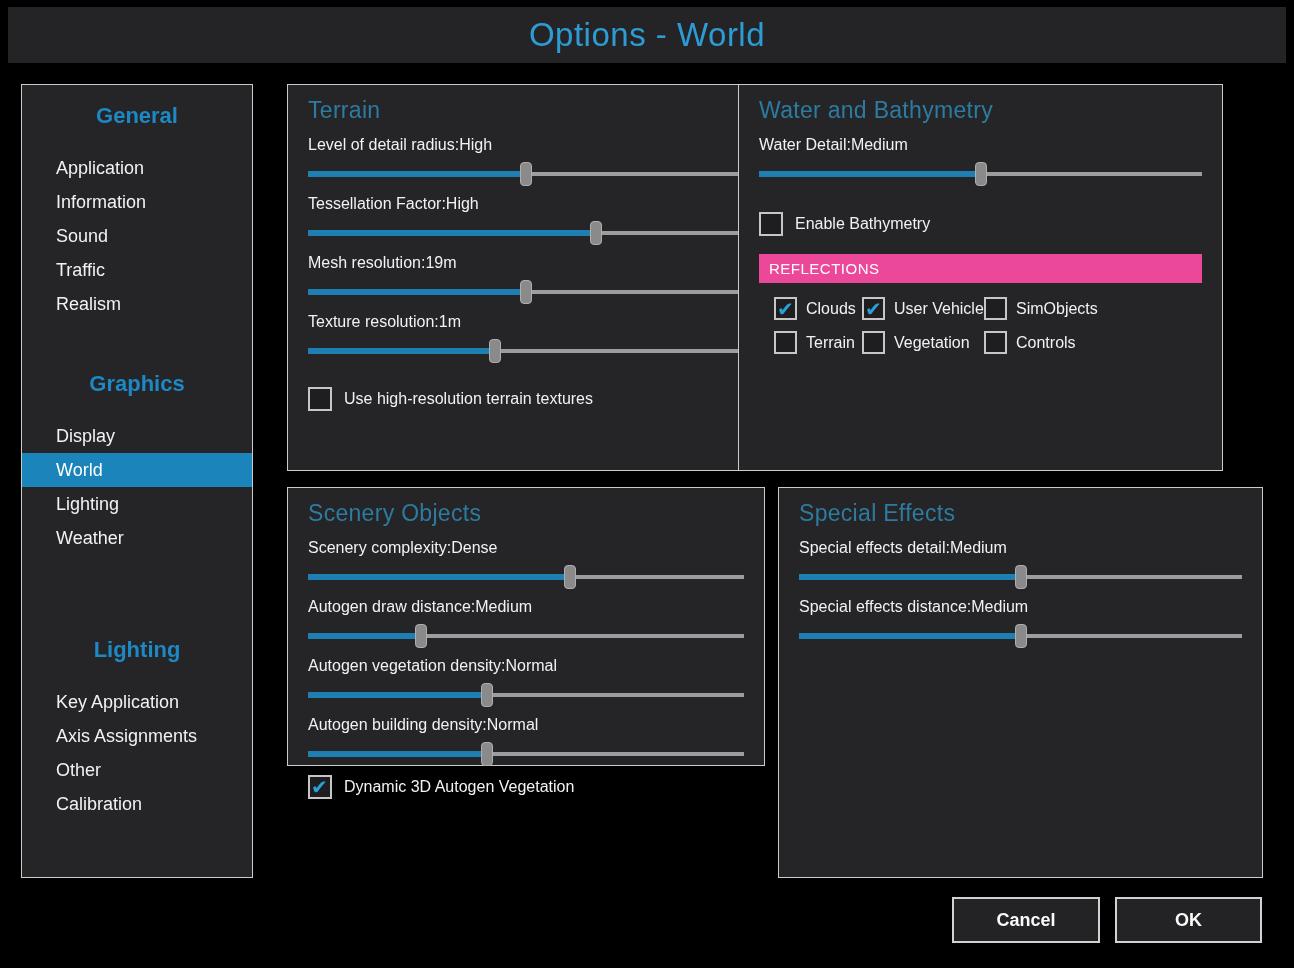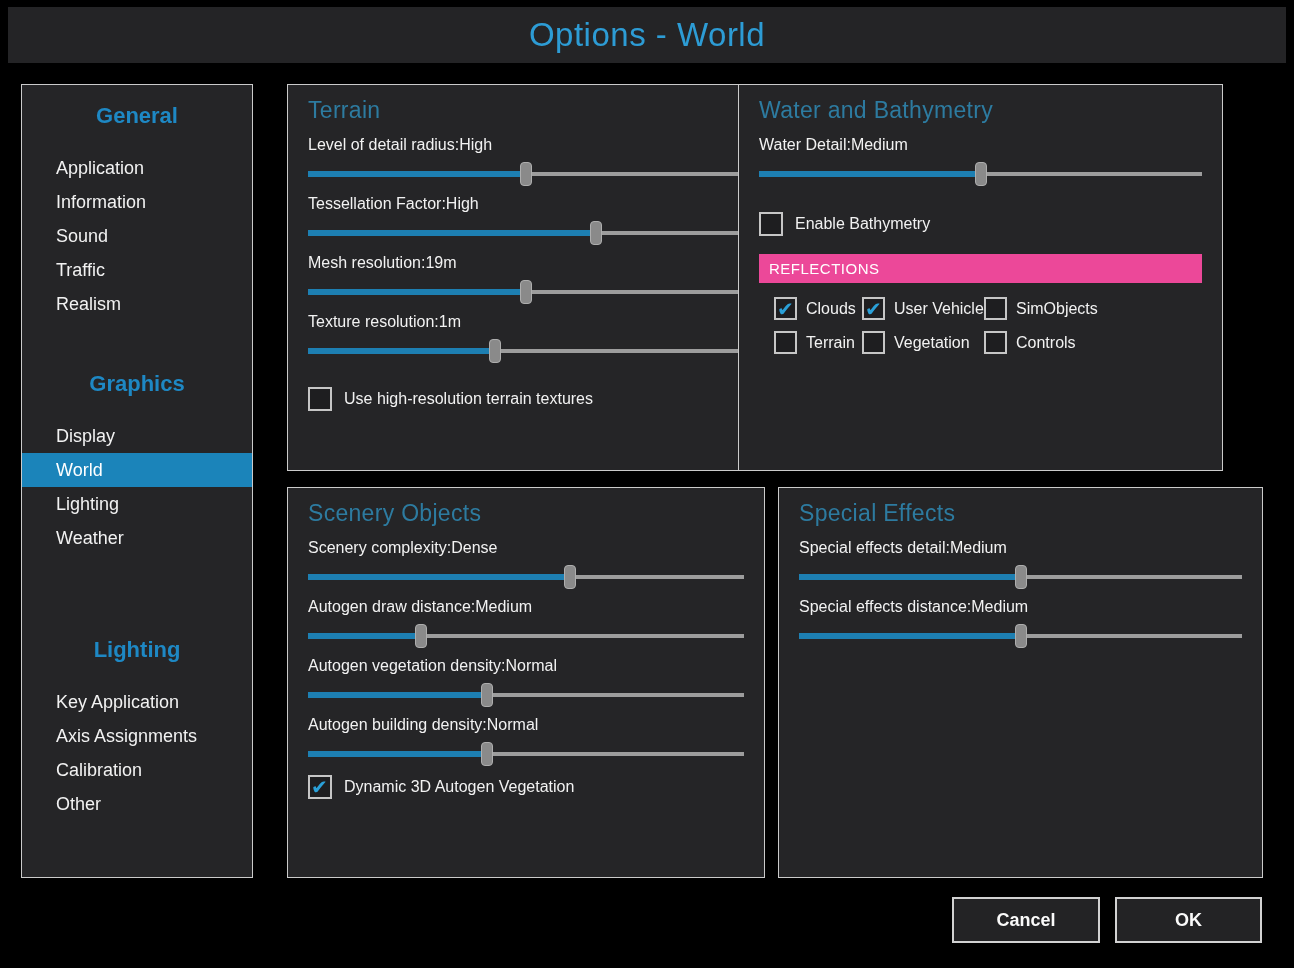--- a/index.html
+++ b/index.html
@@ -20,21 +20,21 @@
   }
 
   
   .panel {
     position:absolute; background:#252527; border:1px solid #cbcbcb;
     padding:12px 20px;
   }
   .sidebar        { left:21px;  top:84px; width:232px; height:794px; padding:18px 0 0 0; }
   .panel-terrain  { left:287px; top:84px;  width:478px; height:387px; }
   .panel-water    { left:738px; top:84px;  width:485px; height:387px; }
-  .panel-scenery  { left:287px; top:487px; width:478px; height:391px; }
+  .panel-scenery  { left:287px; top:487px; width:478px; height:279px; }
   .panel-effects  { left:778px; top:487px; width:485px; height:391px; }
 
   .panel-title {
     font-size:23px; font-weight:300; color:#2d7ba0; letter-spacing:0.3px;
     margin-bottom:12px;
   }
 
   
   .side-header {
     font-size:22px; font-weight:bold; color:#1e88c4; text-align:center;
@@ -124,22 +124,22 @@
 
     <div class="side-header gap1">Graphics</div>
     <div class="side-item">Display</div>
     <div class="side-item selected">World</div>
     <div class="side-item">Lighting</div>
     <div class="side-item">Weather</div>
 
     <div class="side-header gap2">Lighting</div>
     <div class="side-item">Key Application</div>
     <div class="side-item">Axis Assignments</div>
+    <div class="side-item">Other</div>
     <div class="side-item">Calibration</div>
-    <div class="side-item">Other</div>
   </div>
 
   <div class="panel panel-terrain">
     <div class="panel-title">Terrain</div>
 
     <div class="srow">
       <div class="srow-head">
         <span>Level of detail radius:</span>
         <span>High</span>
       </div>

